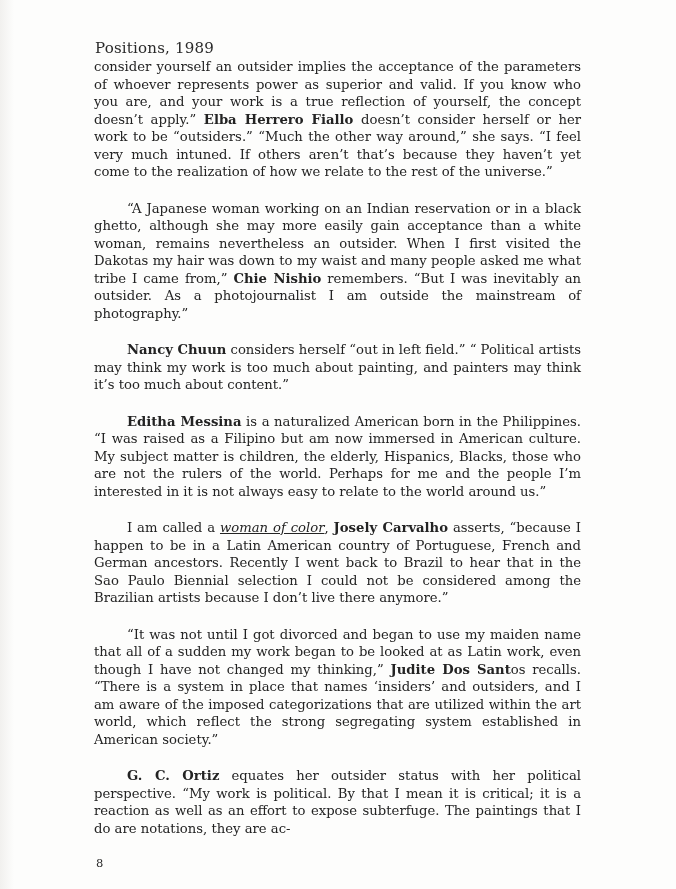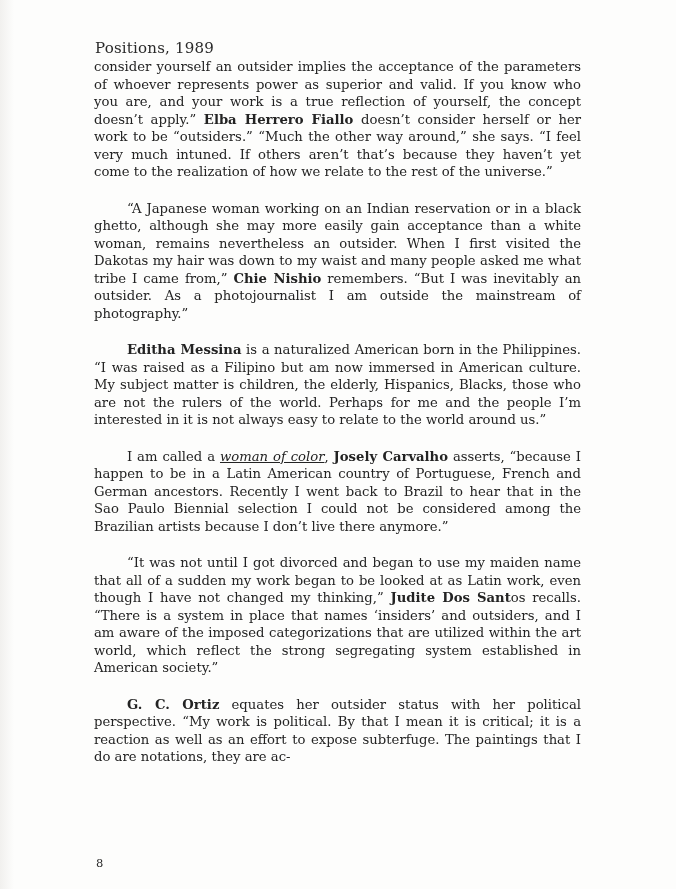--- a/index.html
+++ b/index.html
@@ -60,19 +60,20 @@
 </head>
 <body style="background: rgb(253, 253, 252); color: rgb(35, 35, 35);">
 
 <div class="scan-edge-left"></div>
 
 <div class="running-header">Positions, 1989</div>
 
 <main class="body-text">
     <p class="para"><span class="r">consider yourself an outsider implies the acceptance of the parameters of whoever represents power as superior and valid. If you know who you are, and your work is a true reflection of yourself, the concept doesn’t apply.” </span><span class="b">Elba Herrero Fiallo</span><span class="r"> doesn’t consider herself or her work to be “outsiders.”  “Much the other way around,” she says. “I feel very much intuned. If others aren’t that’s because they haven’t yet come to the realization of how we relate to the rest of the universe.”</span></p>
     <p class="para indent"><span class="r">“A Japanese woman working on an Indian reservation or in a black ghetto, although she may more easily gain acceptance than a white woman, remains nevertheless an outsider. When I first visited the Dakotas my hair was down to my waist and many people asked me what tribe I came from,” </span><span class="b">Chie Nishio</span><span class="r"> remembers. “But I was inevitably an outsider.  As a photojournalist I am outside the mainstream of photography.”</span></p>
+    <p class="para indent"><span class="b">Nancy Chuun</span><span class="r"> considers herself “out in left field.” “ Political artists may think my work is too much about painting, and painters may think it’s too much about content.”</span></p>
     <p class="para indent"><span class="b">Editha Messina</span><span class="r"> is a naturalized American born in the Philippines. “I was raised as a Filipino but am now immersed in American culture. My subject matter is children, the elderly, Hispanics, Blacks, those who are not the rulers of the world. Perhaps for me and the people I’m interested in it is not always easy to relate to the world around us.”</span></p>
     <p class="para indent"><span class="r">I am called a </span><span class="i">woman of color</span><span class="r">, </span><span class="b">Josely Carvalho</span><span class="r"> asserts, “because I happen to be in a Latin American country of Portuguese, French and German ancestors. Recently I went back to Brazil to hear that in the Sao Paulo Biennial selection I could not be considered among the Brazilian artists because I don’t live there anymore.”</span></p>
     <p class="para indent"><span class="r">“It was not until I got divorced and began to use my maiden name that all of a sudden my work began to be looked at as Latin work, even though I have not changed my thinking,” </span><span class="b">Judite Dos Sant</span><span class="r">os recalls. “There is a system in place that names ‘insiders’ and outsiders, and I am aware of the imposed categorizations that are utilized within the art world, which reflect the strong segregating system established in American society.”</span></p>
     <p class="para indent"><span class="b">G. C. Ortiz</span><span class="r"> equates her outsider status with her political perspective. “My work is political. By that I mean it is critical;  it is a reaction as well as an effort to expose subterfuge. The paintings that I do are notations, they are ac-</span></p>
   </main>
 
 <div class="page-number">8</div>
 
 </body></html>

